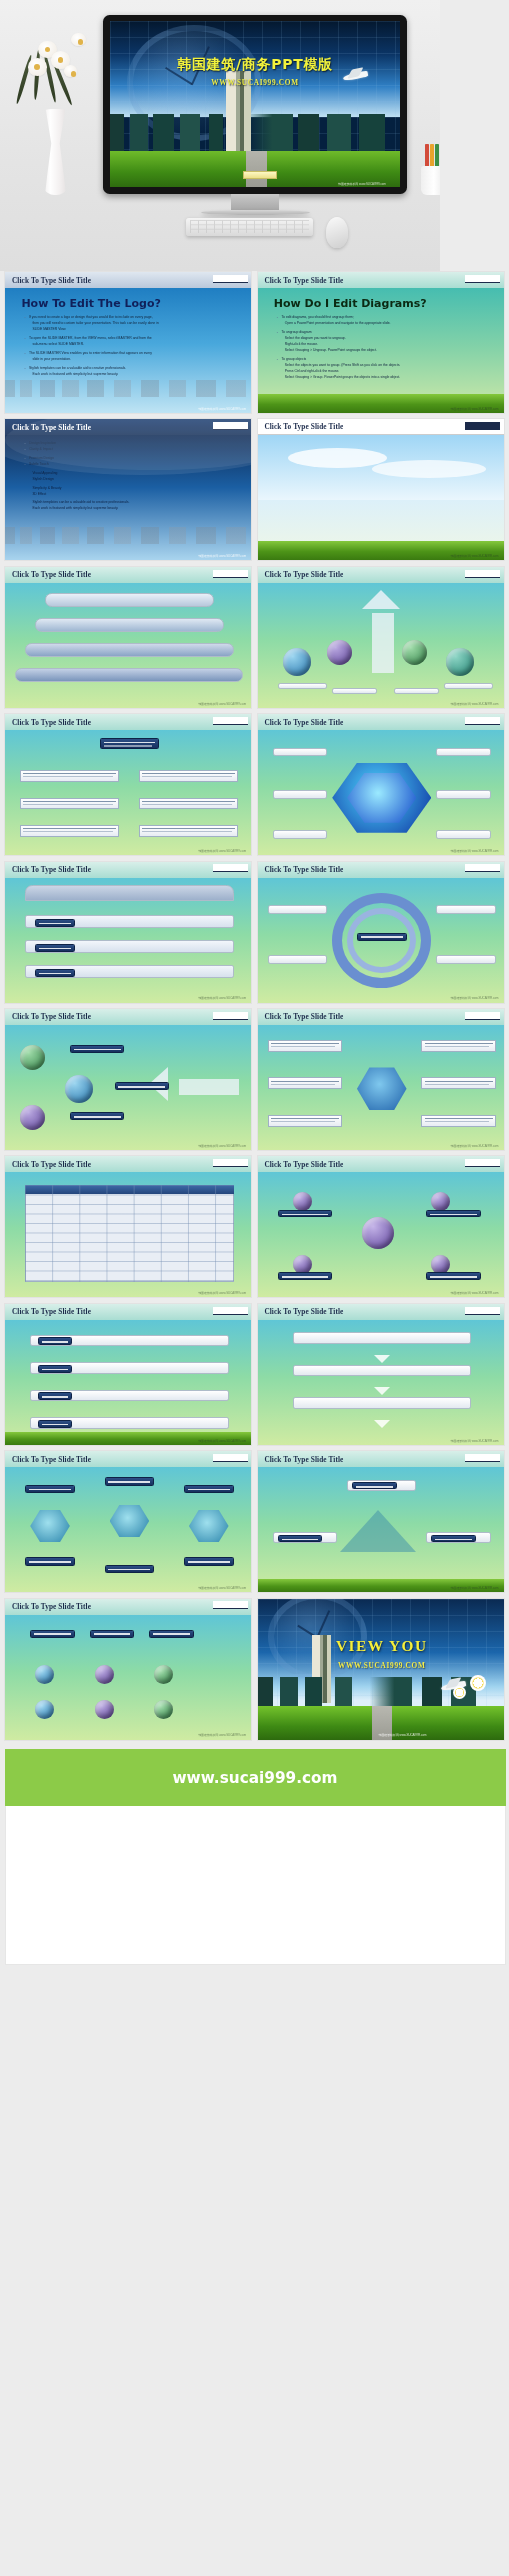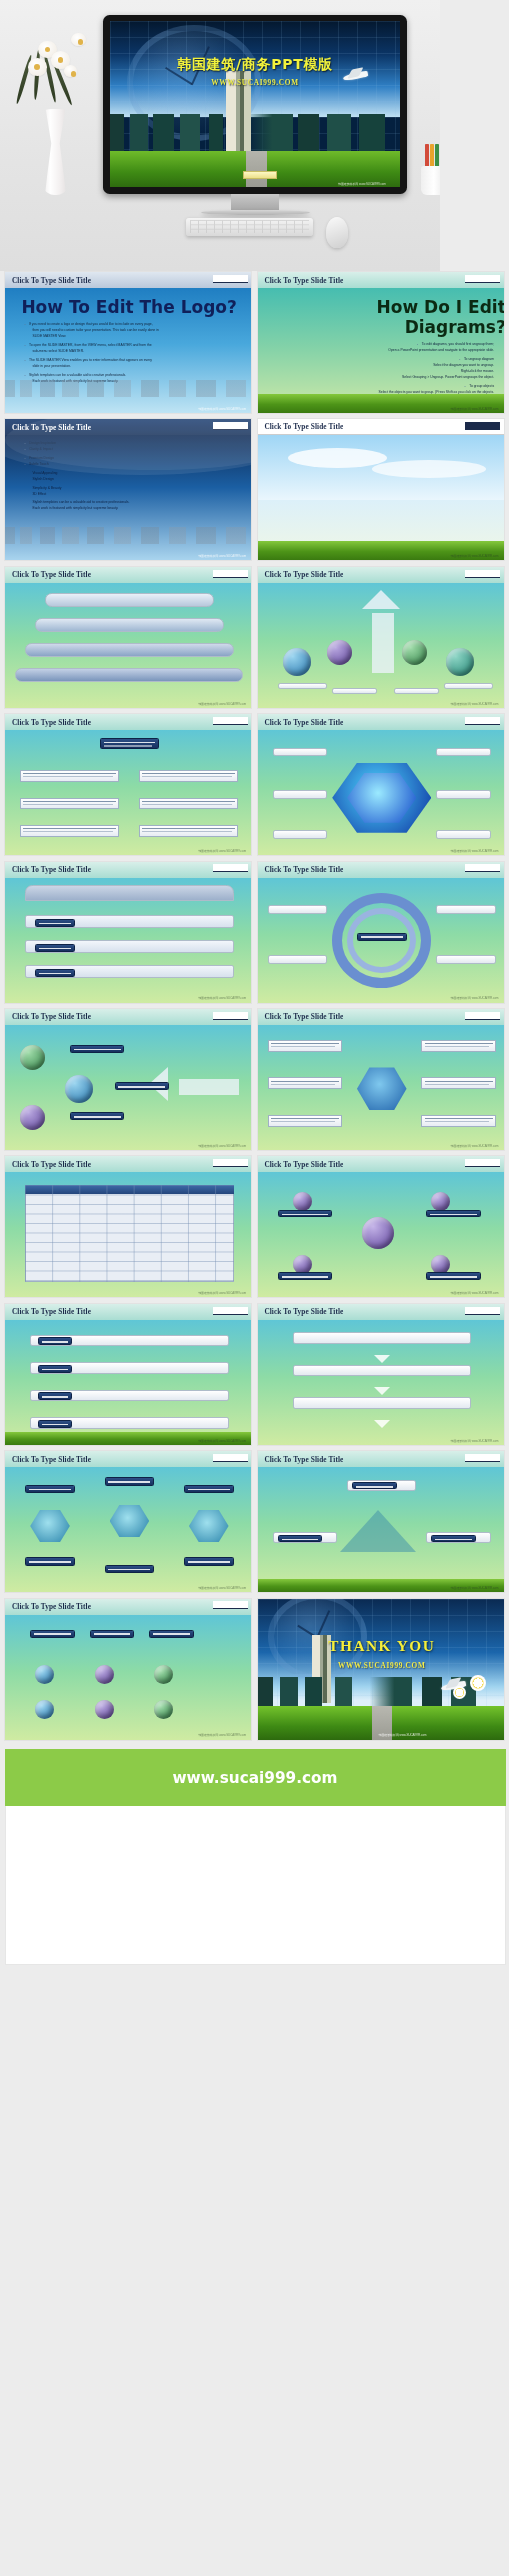--- a/index.html
+++ b/index.html
@@ -134,38 +134,38 @@
                background:#fff; border-bottom:1.5px solid #1b2a4a; }
   .bar-blue { background:linear-gradient(180deg,#dfe7f0,#b9c8db); }
   .bar-teal { background:linear-gradient(180deg,#d8efe9,#a9ddd2); }
   .bar-dark { background:linear-gradient(180deg,#1d3f72,#17315b); }
   .bar-dark .ttl { color:#fff; }
   .bar-white { background:#fff; border-bottom:0.7px solid #ccc; }
   .bar-white .logo { background:#1b2a4a; border-bottom:none; }
 
   .body { position:absolute; left:0; right:0; top:16px; bottom:0; }
   .bg-blue  { background:linear-gradient(180deg,#1f7ec2 0%,#49a8dc 45%,#bfe4f4 100%); }
-  .bg-teal  { background:linear-gradient(180deg,#46bdb0 0%,#84d2a8 48%,#cfe9a8 100%);text-align:right; }
+  .bg-teal  { background:linear-gradient(180deg,#46bdb0 0%,#84d2a8 48%,#cfe9a8 100%); }
   .bg-green { background:linear-gradient(180deg,#5fc6d6 0%,#8ddba6 45%,#cfeba2 100%); }
   .bg-navy  { background:linear-gradient(180deg,#0e2a55 0%,#1b5fa3 42%,#a9d4ee 100%); }
   .bg-sky   { background:linear-gradient(180deg,#9fd6f5 0%,#d9effc 45%,#f0f7e5 100%); }
 
   .grassline { position:absolute; left:0; right:0; bottom:0; height:19px;
                background:linear-gradient(180deg,#84c83c,#4d9418 55%,#3a7a10); }
   .cityline { position:absolute; left:0; right:0; bottom:16px; height:17.5px; opacity:.35;
     background:linear-gradient(90deg,
       #7d8c99 0 4%, transparent 4% 6%, #8b99a6 6% 11%, transparent 11% 14%,
       #78879a 14% 20%, transparent 20% 23%, #8d9ba8 23% 30%, transparent 30% 33%,
       #7b8a97 33% 40%, transparent 40% 44%, #8e9caa 44% 51%, transparent 51% 55%,
       #7a8996 55% 62%, transparent 62% 66%, #8b99a6 66% 73%, transparent 73% 77%,
       #7d8c99 77% 85%, transparent 85% 89%, #8c9aa7 89% 97%, transparent 97% 100%); }
   .sfoot { position:absolute; right:7.3px; bottom:2.2px; font-size:2.9px; color:rgba(255,255,255,.8); }
   .sfoot.dk { color:rgba(40,60,40,.55); }
 
-  .h1 { font-size:17px; font-weight:bold; color:#10205a; padding:8.7px 0 0 16px;
+  .h1 { font-size:11px; font-weight:bold; color:#10205a; padding:8.7px 0 0 16px;
         font-family:"DejaVu Sans", sans-serif; }
   .h1.dk { color:#0b2a13; }
   .bul { padding:5.8px 11.7px 0 19px; }
   .bul p { font-size:3.4px; color:#12263f; line-height:1.75; margin-bottom:0; }
   .bul .gap { height:2.9px; }
   .bul .b:before { content:"▪"; color:#5b7596; font-size:2.9px; margin-right:3.6px; }
   .bul .ind { padding-left:8px; }
 
   
   .d-wrap { position:absolute; inset:0; }
@@ -802,21 +802,21 @@
           <div style="position:absolute;left:22%;bottom:26%;width:19px;height:48%;background:linear-gradient(90deg,#e9e6d6 0 40%,#9fa894 40% 60%,#5b6a54 60% 78%,#cfd2bb 78% 100%);"></div>
           <div style="position:absolute;left:0;right:0;bottom:22%;height:22%;
             background:linear-gradient(90deg,#173a36 0 6%,transparent 6% 9%,#1d4a45 9% 16%,transparent 16% 19%,
             #16413c 19% 26%,transparent 26% 31%,#22514a 31% 38%,transparent 38% 45%,#1c4b44 55% 62%,
             transparent 62% 66%,#153b36 66% 74%,transparent 74% 78%,#1f4f48 78% 88%,transparent 88% 100%);"></div>
           <div style="position:absolute;left:0;right:0;bottom:0;height:24%;background:linear-gradient(180deg,#74c32c,#3e8a14 60%,#2d6a0e);"></div>
           <div style="position:absolute;left:46%;bottom:0;width:8%;height:24%;background:linear-gradient(180deg,#b8b8b0,#9a9a92);"></div>
           <div class="scr-plane" style="right:16%;top:60%;"></div>
           <div style="position:absolute;right:8%;top:54%;width:16px;height:16px;border-radius:50%;background:radial-gradient(circle,#fff 40%,#f3d84a 42%,#fff 55%);"></div>
           <div style="position:absolute;right:16%;top:62%;width:13px;height:13px;border-radius:50%;background:radial-gradient(circle,#fff 40%,#f3d84a 42%,#fff 55%);"></div>
-          <div style="position:absolute;left:0;right:0;top:27%;text-align:center;color:#f5ef3a;font-size:15.3px;font-weight:bold;letter-spacing:1.5px;font-family:'Liberation Serif',serif;text-shadow:0.7px 0.7px 2.2px rgba(0,0,0,.7);">THANK YOU</div>
+          <div style="position:absolute;left:0;right:0;top:27%;text-align:center;color:#f5ef3a;font-size:15.3px;font-weight:bold;letter-spacing:1.5px;font-family:'Liberation Serif',serif;text-shadow:0.7px 0.7px 2.2px rgba(0,0,0,.7);">VIEW YOU</div>
           <div style="position:absolute;left:0;right:0;top:44%;text-align:center;color:#f0ea4c;font-size:7.3px;font-weight:bold;letter-spacing:0.7px;font-family:'Liberation Serif',serif;text-shadow:0.7px 0.7px 1.5px rgba(0,0,0,.6);">WWW.SUCAI999.COM</div>
           <div class="sfoot" style="right:32%;bottom:2.9px;">韩国建筑模板网 www.SUCAI999.com</div>
         </div>
       </div>
     </div>
 
   </div>
 
   <div class="banner-green">
     <span>www.sucai999.com</span>

